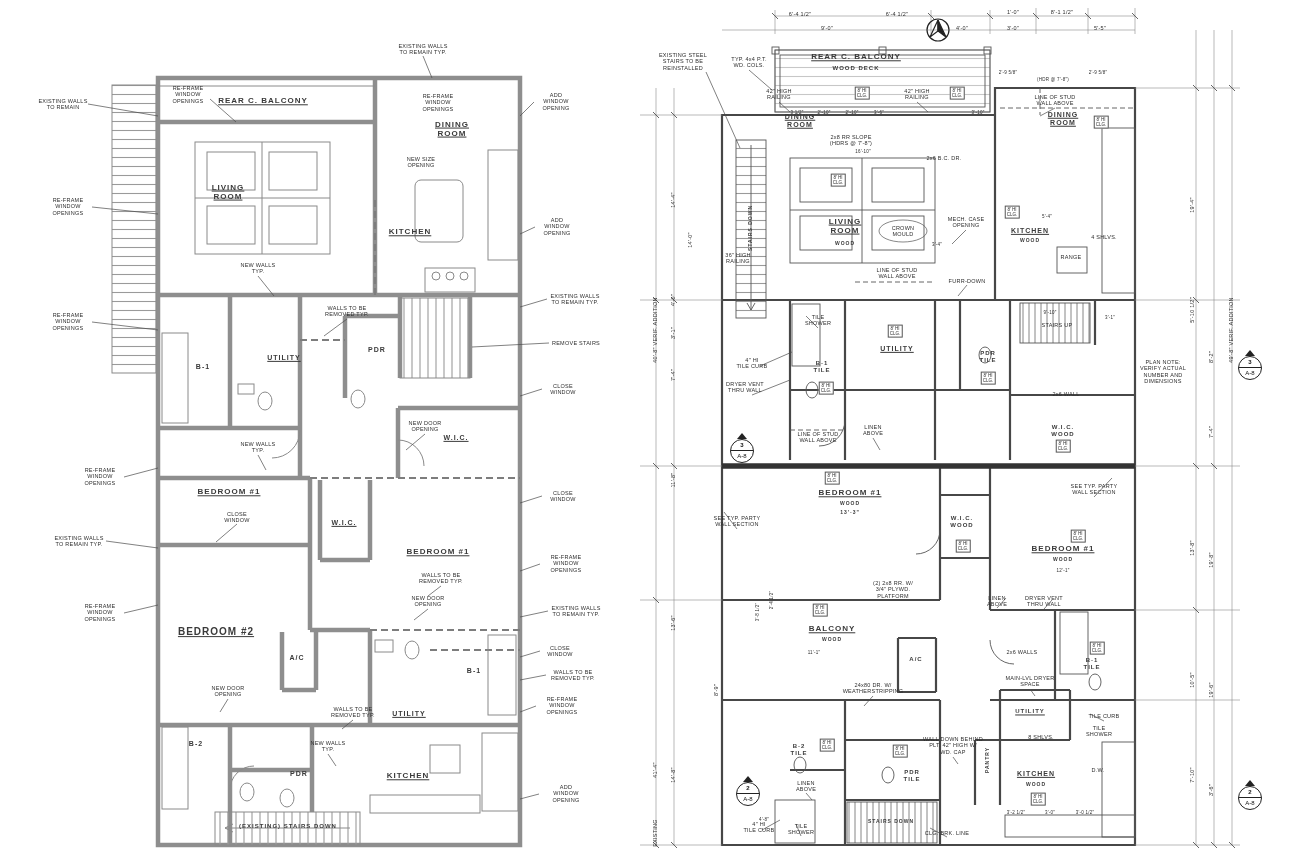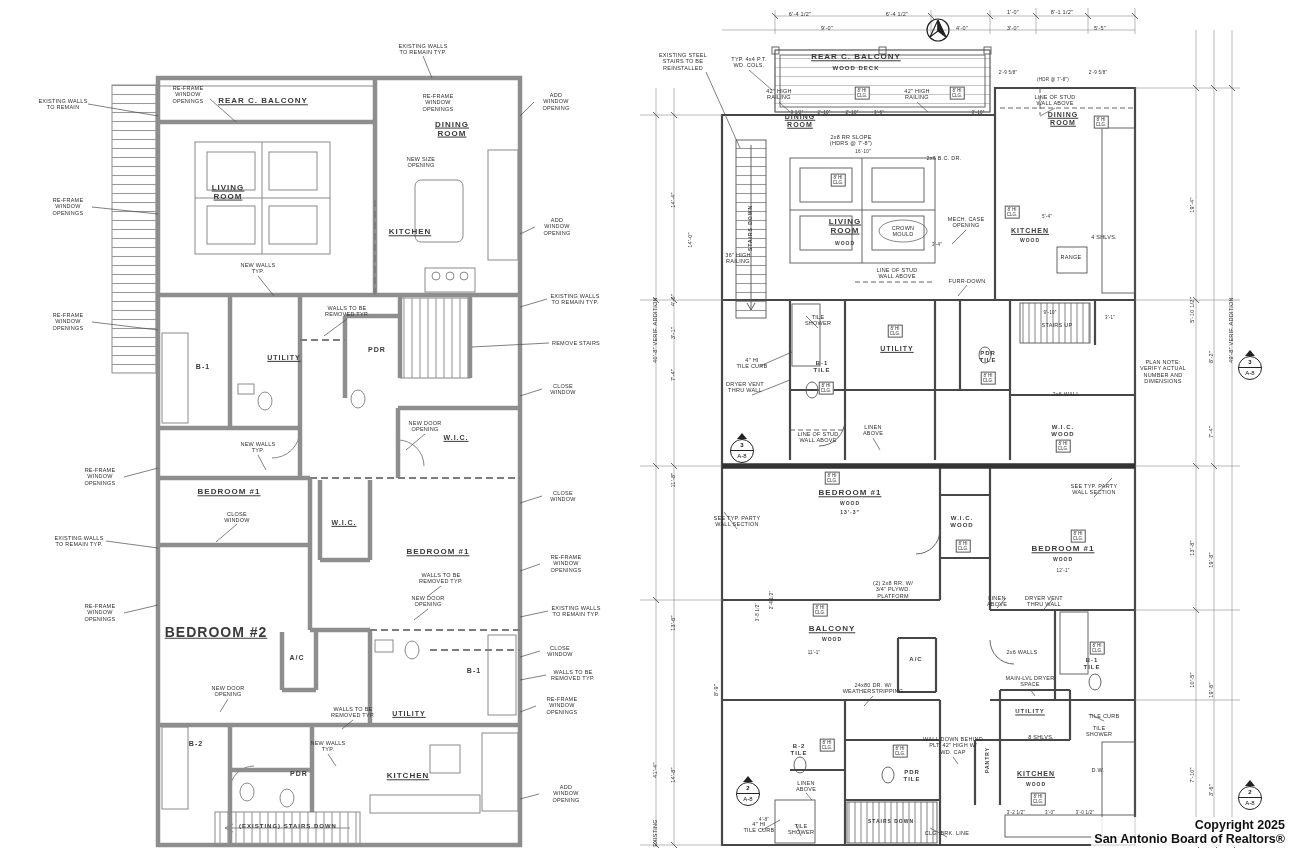--- a/index.html
+++ b/index.html
@@ -206,21 +206,21 @@
       <div class="lbl room und" style="left: 452px; top: 129px; font-size: 8px; transform: translate(-50%, -50%);">DINING
 ROOM</div>
       <div class="lbl room und" style="left: 410px; top: 232px; font-size: 8px; transform: translate(-50%, -50%);">KITCHEN</div>
       <div class="lbl room und" style="left: 284px; top: 358px; font-size: 7px; transform: translate(-50%, -50%);">UTILITY</div>
       <div class="lbl room" style="left: 377px; top: 350px; font-size: 7px; transform: translate(-50%, -50%);">PDR</div>
       <div class="lbl room" style="left: 203px; top: 367px; font-size: 7px; transform: translate(-50%, -50%);">B-1</div>
       <div class="lbl room und" style="left: 456px; top: 438px; font-size: 7px; transform: translate(-50%, -50%);">W.I.C.</div>
       <div class="lbl room und" style="left: 229px; top: 492px; font-size: 8px; transform: translate(-50%, -50%);">BEDROOM #1</div>
       <div class="lbl room und" style="left: 344px; top: 523px; font-size: 7px; transform: translate(-50%, -50%);">W.I.C.</div>
       <div class="lbl room und" style="left: 438px; top: 552px; font-size: 8px; transform: translate(-50%, -50%);">BEDROOM #1</div>
-      <div class="lbl room und" style="left: 216px; top: 632px; font-size: 14px; transform: translate(-50%, -50%);">BEDROOM #2</div>
+      <div class="lbl room und" style="left: 216px; top: 632px; font-size: 10px; transform: translate(-50%, -50%);">BEDROOM #2</div>
       <div class="lbl room" style="left: 297px; top: 658px; font-size: 7px; transform: translate(-50%, -50%);">A/C</div>
       <div class="lbl room" style="left: 474px; top: 671px; font-size: 7px; transform: translate(-50%, -50%);">B-1</div>
       <div class="lbl room und" style="left: 409px; top: 714px; font-size: 7px; transform: translate(-50%, -50%);">UTILITY</div>
       <div class="lbl room" style="left: 196px; top: 744px; font-size: 7px; transform: translate(-50%, -50%);">B-2</div>
       <div class="lbl room" style="left: 299px; top: 774px; font-size: 7px; transform: translate(-50%, -50%);">PDR</div>
       <div class="lbl room und" style="left: 408px; top: 776px; font-size: 8px; transform: translate(-50%, -50%);">KITCHEN</div>
       <div class="lbl room" style="left: 288px; top: 827px; font-size: 6px; transform: translate(-50%, -50%);">(EXISTING) STAIRS DOWN</div>
     </div>
   <div id="left-ann">
       <div class="lbl note" style="left: 63px; top: 104px; font-size: 5.5px; transform: translate(-50%, -50%);">EXISTING WALLS
@@ -520,17 +520,13 @@
         <div class="m-num">3</div>
         <div class="m-sheet">A-8</div>
       </div>
       <div class="marker" style="left: 1249px; top: 797px;">
         <div class="m-tri"></div>
         <div class="m-num">2</div>
         <div class="m-sheet">A-8</div>
       </div>
     </div>
 
-  <div id="copyright">
-    <div class="c1">Copyright 2025</div>
-    <div class="c2">San Antonio Board of Realtors®</div>
-  </div>
 </div>
 
 </body></html>

